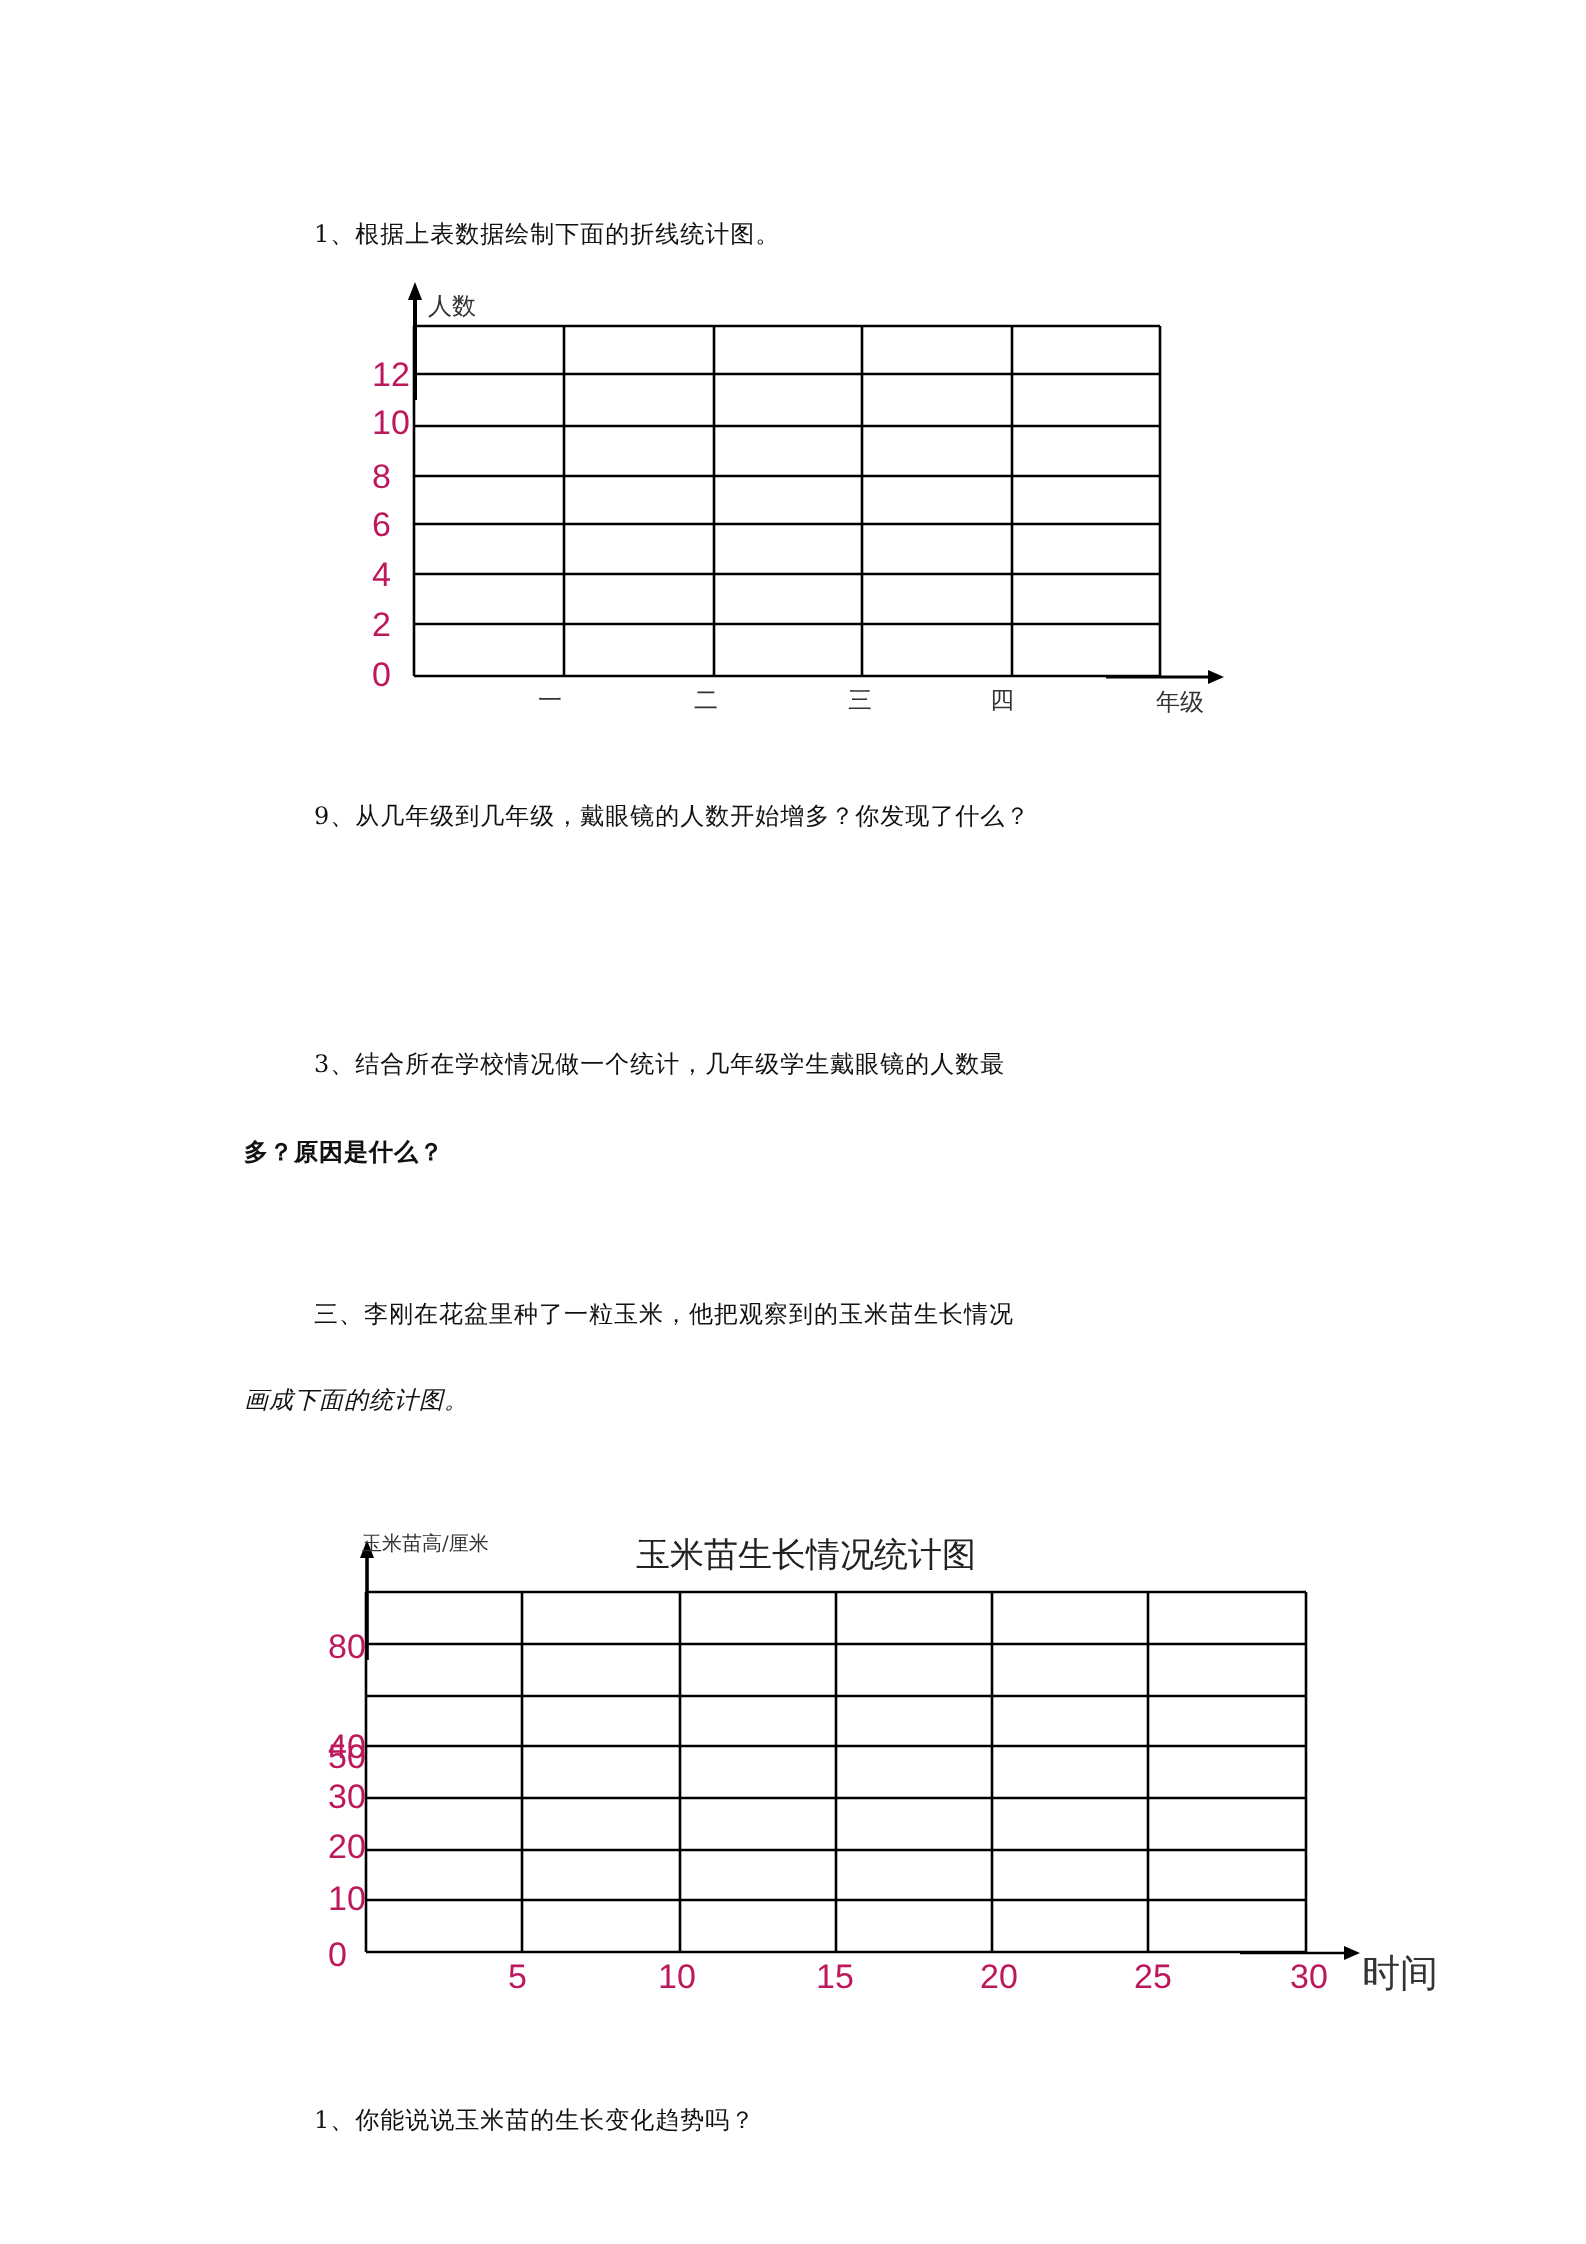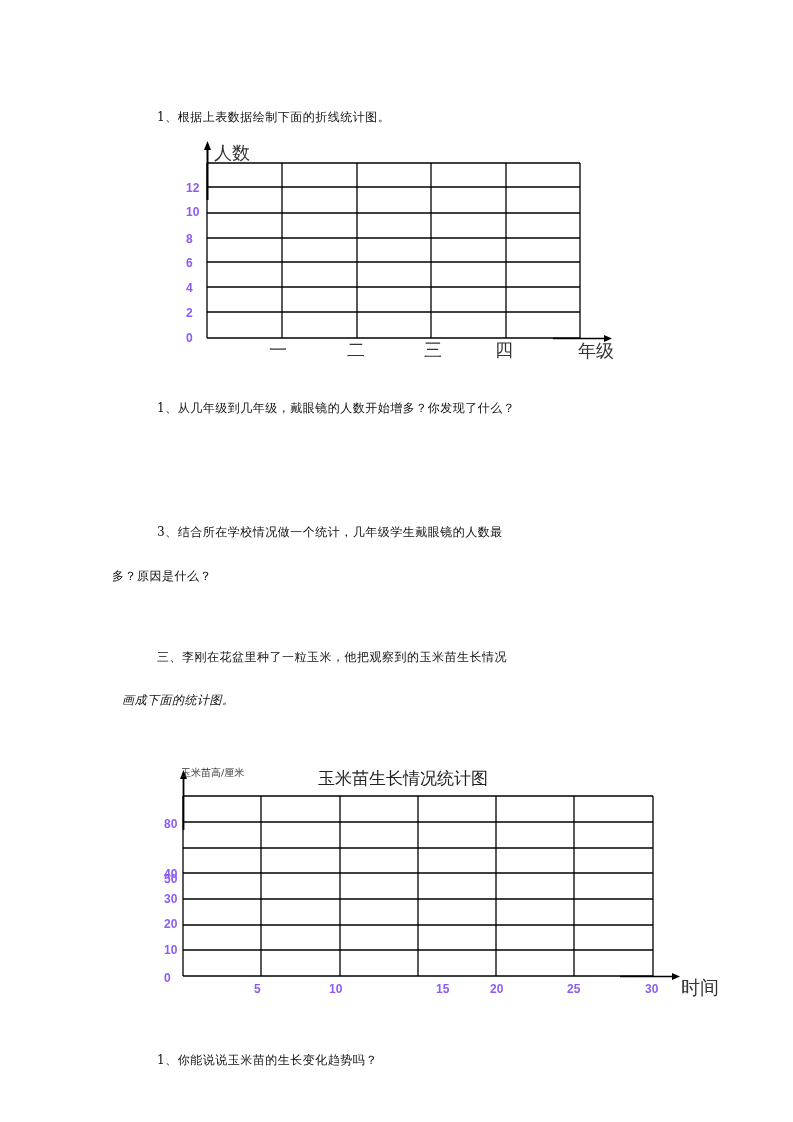--- a/index.html
+++ b/index.html
@@ -1,21 +1,21 @@
 <!DOCTYPE html>
 <html><head>
   <meta charset="utf-8">
   <style>
     html, body { margin: 0; padding: 0; background: #ffffff; }
     body { width: 793px; height: 1122px; position: relative; overflow: hidden;
            font-family: "DejaVu Serif", "Liberation Serif", serif; color: #111; }
     .txt { position: absolute; font-size: 12px; line-height: 20px; white-space: nowrap; letter-spacing: 0.5px; }
-    .small { position: absolute; font-size: 12px; line-height: 14px; white-space: nowrap; color: #8b5cf6;
-             font-family: "Liberation Sans", "DejaVu Sans", sans-serif; font-weight: bold; }
-    .axlbl { position: absolute; font-size: 18px; line-height: 14px; white-space: nowrap; color: #333;
+    .small { position: absolute; font-size: 17px; line-height: 14px; white-space: nowrap; color: #be185d;
+             font-family: "Liberation Sans", "DejaVu Sans", sans-serif; }
+    .axlbl { position: absolute; font-size: 12px; line-height: 14px; white-space: nowrap; color: #333;
              font-family: "DejaVu Serif", serif; }
     .chart { position: absolute; left: 0; top: 0; }
     .title2 { position: absolute; font-size: 17px; line-height: 20px; white-space: nowrap; color: #222; margin-top: 37px; }
   </style>
 </head>
 <body>
 
 <div class="txt" style="left:157px; top:107px;">1、根据上表数据绘制下面的折线统计图。</div>
 
 <svg class="chart" width="793" height="1122" style="pointer-events:none;">
@@ -57,24 +57,24 @@
 <div class="small" style="left:186px; top:281px;">4</div>
 <div class="small" style="left:186px; top:306px;">2</div>
 <div class="small" style="left:186px; top:331px;">0</div>
 
 <div class="axlbl" style="left:269px; top:343px;">一</div>
 <div class="axlbl" style="left:347px; top:343px;">二</div>
 <div class="axlbl" style="left:424px; top:343px;">三</div>
 <div class="axlbl" style="left:495px; top:343px;">四</div>
 <div class="axlbl" style="left:578px; top:344px;">年级</div>
 
-<div class="txt" style="left:157px; top:398px;">1、从几年级到几年级，戴眼镜的人数开始增多？你发现了什么？</div>
+<div class="txt" style="left:157px; top:398px;">9、从几年级到几年级，戴眼镜的人数开始增多？你发现了什么？</div>
 
 <div class="txt" style="left:157px; top:522px;">3、结合所在学校情况做一个统计，几年级学生戴眼镜的人数最</div>
-<div class="txt" style="left:112px; top:566px;">多？原因是什么？</div>
+<div class="txt" style="left:122px; top:566px;font-weight:bold;">多？原因是什么？</div>
 
 <div class="txt" style="left:157px; top:647px;">三、李刚在花盆里种了一粒玉米，他把观察到的玉米苗生长情况</div>
 <div class="txt" style="left:122px; top:690px;font-style:italic;">画成下面的统计图。</div>
 
 <div class="title2" style="left:318px; top:731px;">玉米苗生长情况统计图</div>
 
 <svg class="chart" width="793" height="1122" style="pointer-events:none;">
   <g stroke="#000" stroke-width="1.3" fill="none">
     <line x1="183" y1="796" x2="653" y2="796"></line>
     <line x1="183" y1="822" x2="653" y2="822"></line>
@@ -106,19 +106,19 @@
 <div class="small" style="left:164px; top:817px;">80</div>
 <div class="small" style="left:164px; top:872px;">50</div>
 <div class="small" style="left:164px; top:867px;">40</div>
 <div class="small" style="left:164px; top:892px;">30</div>
 <div class="small" style="left:164px; top:917px;">20</div>
 <div class="small" style="left:164px; top:943px;">10</div>
 <div class="small" style="left:164px; top:971px;">0</div>
 
 <div class="small" style="left:254px; top:982px;">5</div>
 <div class="small" style="left:329px; top:982px;">10</div>
-<div class="small" style="left:408px; top:982px;margin-left:28px;">15</div>
+<div class="small" style="left:408px; top:982px;">15</div>
 <div class="small" style="left:490px; top:982px;">20</div>
 <div class="small" style="left:567px; top:982px;">25</div>
 <div class="small" style="left:645px; top:982px;">30</div>
 <div class="axlbl" style="left:681px; top:980px; font-size:19px;">时间</div>
 
 <div class="txt" style="left:157px; top:1050px;">1、你能说说玉米苗的生长变化趋势吗？</div>
 
 </body></html>

